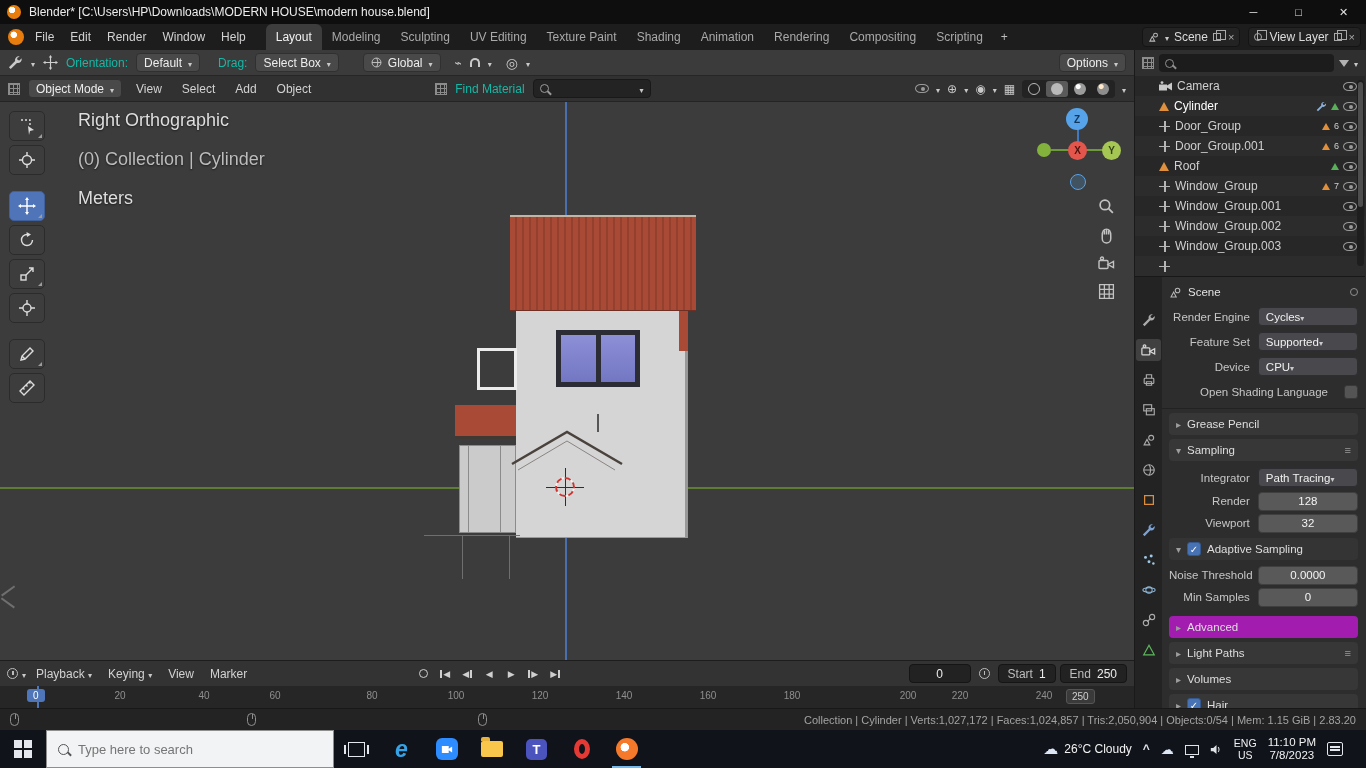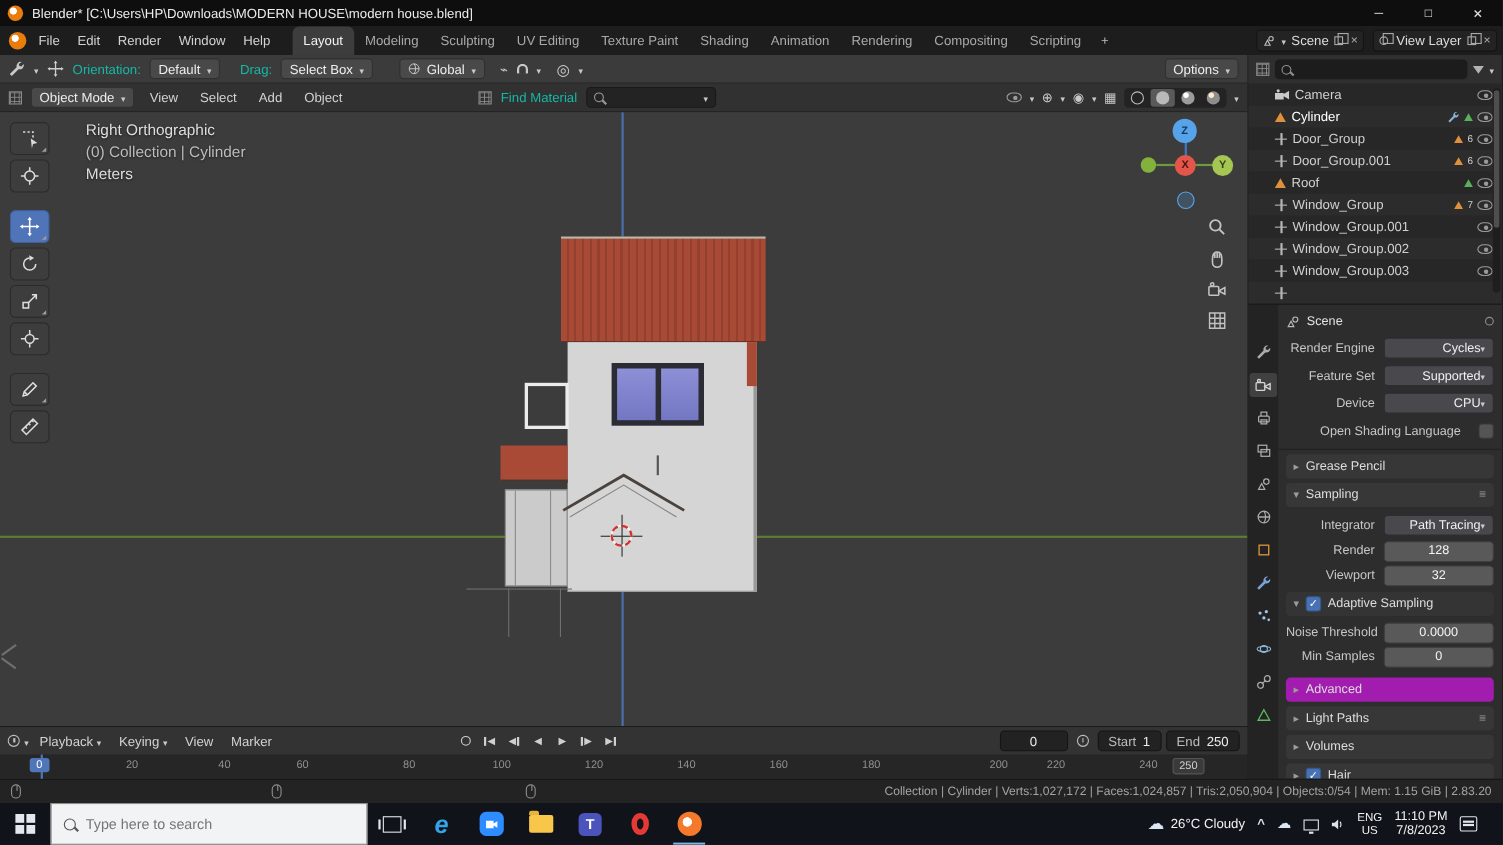--- a/index.html
+++ b/index.html
@@ -63,21 +63,21 @@
 .whiteframe{left:477px;top:246px;width:40px;height:42px;border:3px solid #ececec}
 .lower{left:459px;top:343px;width:57px;height:88px;background:#cbcbcb;border:1px solid #8b8b8b}
 .lower i{position:absolute;top:0;bottom:0;width:1px;background:#8b8b8b}
 .vline597{left:597px;top:312px;width:1.5px;height:18px;background:#565656}
 .skl{background:#6f6f6f}
 .c3d{left:553px;top:373px;width:24px;height:24px}
 .c3d .h{position:absolute;left:-7px;right:-7px;top:11.5px;height:1px;background:#2e2e2e}
 .c3d .v{position:absolute;top:-7px;bottom:-7px;left:11.5px;width:1px;background:#2e2e2e}
 .c3d .r1{position:absolute;inset:2px;border-radius:50%;border:2px dashed #cf3330}
 .c3d .r2{position:absolute;inset:2px;border-radius:50%;border:2px dashed #f2f2f2;transform:rotate(18deg)}
-.vtext{left:78px;top:8px;display:flex;flex-direction:column;gap:4px;font-size:14px;color:#dedede;text-shadow:0 1px 2px rgba(0,0,0,.55)}
+.vtext{left:78px;top:8px;display:flex;flex-direction:column;gap:18px;font-size:18px;color:#dedede;text-shadow:0 1px 2px rgba(0,0,0,.55)}
 .vtext .dim{color:#bcbcbc}
 .gizmo{left:1032px;top:2px;width:92px;height:92px}
 .gizmo>div{position:absolute}
 .gzl-h{left:19px;top:45px;width:54px;height:2px;background:#6e9b39}
 .gzl-v{left:45px;top:15px;width:2px;height:31px;background:#4178c2}
 .gzb{border-radius:50%;display:flex;align-items:center;justify-content:center;font-size:10px;font-weight:700}
 .gz-z{left:34px;top:4px;width:22px;height:22px;background:#57a3ea;color:#11365c}
 .gz-ny{left:5px;top:39px;width:14px;height:14px;background:#83b23c}
 .gz-y{left:70px;top:37px;width:19px;height:19px;background:#a6c653;color:#33431a}
 .gz-x{left:36px;top:37px;width:19px;height:19px;background:#e4564b;color:#4d1410}
@@ -128,21 +128,21 @@
 .props{flex:1;display:flex;background:#2d2d2d;min-height:0}
 .pstrip{flex:0 0 27px;background:#232323;display:flex;flex-direction:column;align-items:center;padding-top:32px;gap:8px}
 .pic{width:25px;height:22px;display:flex;align-items:center;justify-content:center;border-radius:3px}
 .pic.active{background:#404040}
 .pbody{flex:1;padding:3px 7px;overflow:hidden;font-size:11.5px}
 .pcrumb{height:24px;display:flex;align-items:center;gap:6px;color:#e2e2e2}
 .pin{width:8px;height:8px;border:1.5px solid #8f8f8f;border-radius:50%;margin-left:auto}
 .prow{display:flex;align-items:center;height:25px}
 .plab{flex:0 0 47%;text-align:right;padding-right:8px;color:#c6c6c6;white-space:nowrap;overflow:hidden}
 .pctl{flex:1;display:flex}
-.pdd{flex:1;display:flex;align-items:center;justify-content:flex-end;background:#48484d;border:1px solid #2e2e32;border-radius:4px;height:19px;padding:0 7px;color:#f0f0f0;white-space:nowrap}
+.pdd{flex:1;display:flex;align-items:center;justify-content:flex-start;background:#48484d;border:1px solid #2e2e32;border-radius:4px;height:19px;padding:0 7px;color:#f0f0f0;white-space:nowrap}
 .pnum{flex:1;display:flex;align-items:center;justify-content:center;background:#595959;border:1px solid #3f3f3f;border-radius:4px;height:19px;color:#f4f4f4}
 .chk{width:14px;height:14px;border-radius:3px;background:#545454;border:1px solid #383838;display:inline-flex;align-items:center;justify-content:center;flex:0 0 auto}
 .chk.on{background:#4772b3;border-color:#35588e;color:#fff;font-size:10px}
 .chk.on::after{content:"✓"}
 .phead{display:flex;align-items:center;gap:6px;height:22px;background:#373737;border-radius:4px;margin:4px 0;padding:0 7px;color:#dedede;white-space:nowrap}
 .phead .pmenu{margin-left:auto;color:#9b9b9b;font-size:11px}
 .pmenu::before{content:"≡"}
 .pdiv{height:1px;background:#222;margin:4px -7px}
 
 .statusbar{flex:0 0 22px;background:#232323;display:flex;align-items:center;padding:0 10px;color:#a3a3a3;font-size:11px;border-top:1px solid #181818}

